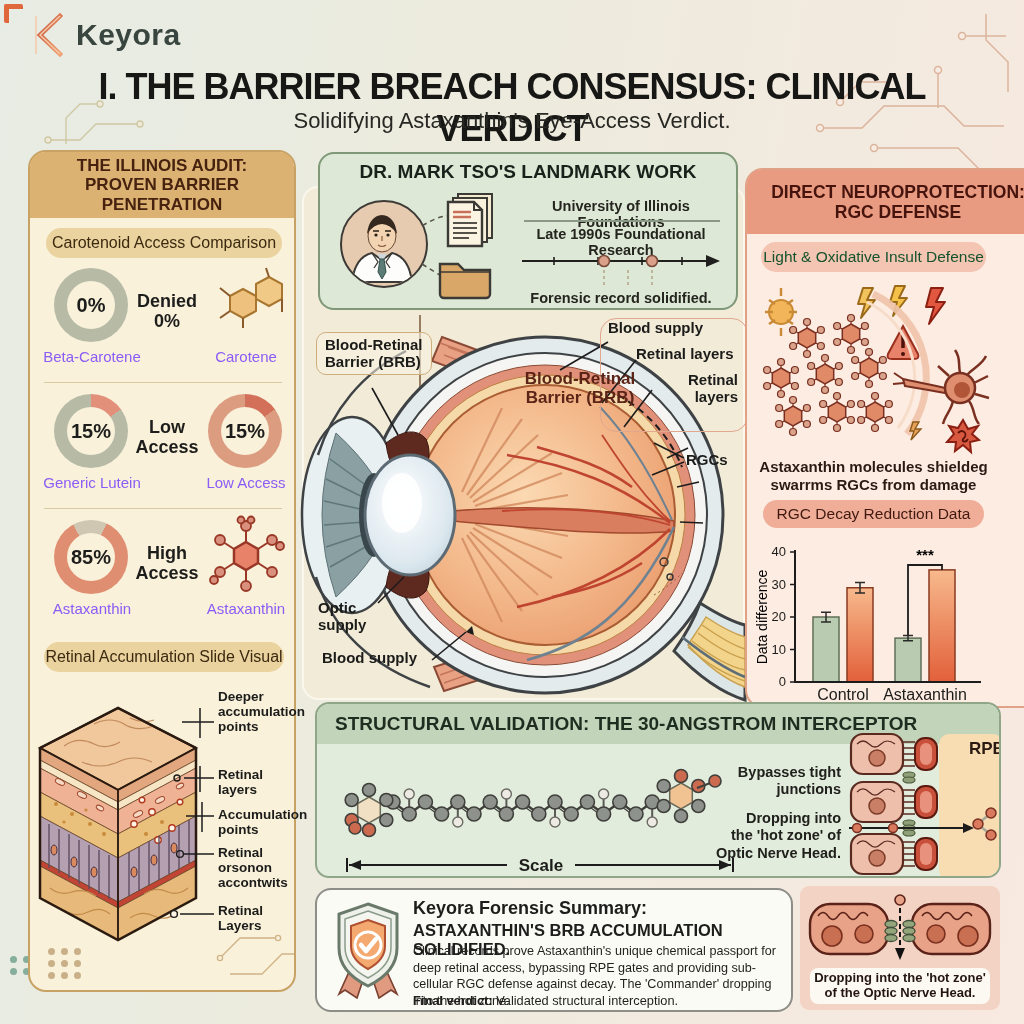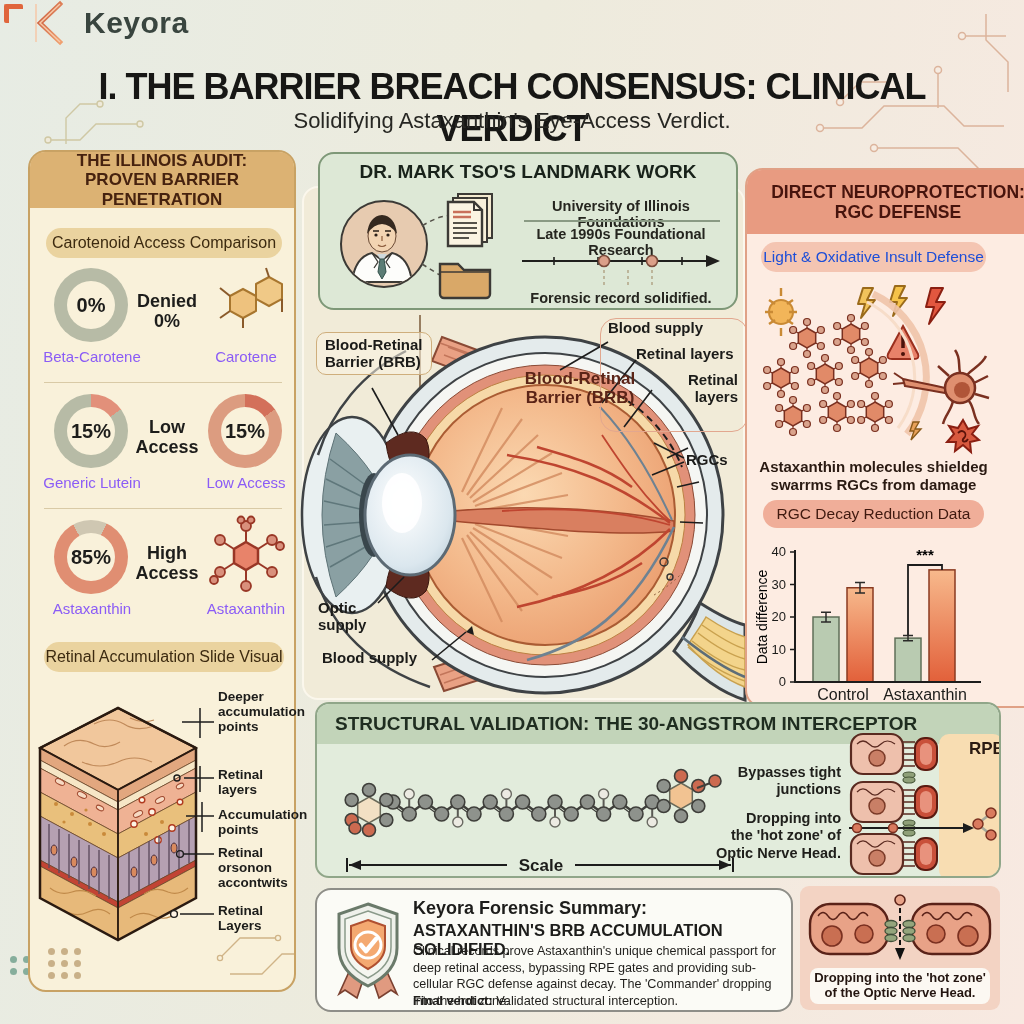--- a/index.html
+++ b/index.html
@@ -7,35 +7,35 @@
   .page{position:relative;width:1024px;height:1024px;overflow:hidden;
         background:linear-gradient(100deg,#e7ece4 0%,#edebdd 45%,#f8e9e1 100%)}
   .abs{position:absolute}
   .pre{white-space:pre-line}
   .ctr{text-align:center}
   .rt{text-align:right}
   .b{font-weight:700}
   svg{display:block;overflow:visible}
 
   
-  .logo-wrap{left:26px;top:0;display:flex;align-items:center;gap:12px}
+  .logo-wrap{left:26px;top:12px;display:flex;align-items:center;gap:4px}
   .logo-text{font-size:30px;font-weight:600;color:#39453f;letter-spacing:.5px}
   .main-title{left:60px;top:66px;width:904px;font-size:36px;font-weight:700;letter-spacing:-1px;color:#171715}
   .sub-title{left:60px;top:108px;width:904px;font-size:22px;font-weight:500;color:#272723}
 
   
   .panel{position:absolute;border-radius:18px;box-sizing:border-box}
   .hdrband{position:absolute;left:0;top:0;right:0;display:flex;align-items:center;justify-content:center;
            border-radius:15px 15px 0 0;font-weight:700;text-align:center}
   .pill{position:absolute;display:flex;align-items:center;justify-content:center;
         border-radius:15px;font-weight:400}
 
   
   .p-left{left:28px;top:150px;width:268px;height:842px;background:#f9f1da;border:2px solid #c8a264}
-  .p-left .hdrband{height:56px;background:#dcb273;color:#46220f;font-size:17px;line-height:1.15}
+  .p-left .hdrband{height:66px;background:#dcb273;color:#46220f;font-size:17px;line-height:1.15}
   .divider{position:absolute;left:14px;width:238px;height:1px;background:#d9caa6}
   .donut{position:absolute;width:74px;height:74px;border-radius:50%;display:flex;align-items:center;justify-content:center}
   .donut::before{content:"";position:absolute;inset:13px;background:#f9f1da;border-radius:50%}
   .donut span{position:relative;font-size:20px;font-weight:700;color:#1d1d1b}
   .midtxt{position:absolute;left:102px;width:70px;font-size:18px;font-weight:700;line-height:1.1}
   .rowlbl{position:absolute;width:100px;font-size:15px;color:#8b5cf6}
   .slide-wrap{position:absolute;left:4px;top:530px;width:260px;height:306px}
   .slide-lbl{position:absolute;left:184px;width:76px;font-size:13.5px;font-weight:700;line-height:1.1;color:#1c1c1a}
 
   
@@ -48,21 +48,21 @@
 
   
   .eye-lbl{position:absolute;font-size:15px;font-weight:700;color:#1b1b19;line-height:1.1}
   .brb-box{border:1.5px solid #cfae7c;border-radius:10px;padding:4px 8px;background:rgba(249,243,226,.55)}
   .brb-inner{font-size:17px;color:#5b2417;width:200px}
   .pink-outline{left:600px;top:318px;width:146px;height:112px;border:1.5px solid #e2a78f;border-radius:16px}
 
   
   .p-right{left:745px;top:168px;width:306px;height:540px;background:#fdece2;border:2px solid #e0a186}
   .p-right .hdrband{height:64px;background:#e89b81;color:#47140d;font-size:17.5px;line-height:1.15}
-  .pill-defense{left:14px;top:72px;width:225px;height:30px;background:#f4c5b2;color:#1d4ed8;font-size:15.5px}
+  .pill-defense{left:14px;top:72px;width:225px;height:30px;background:#f4c5b2;color:#14532d;font-size:15.5px}
   .rp-caption{position:absolute;left:6px;top:288px;width:241px;font-size:15px;font-weight:700;color:#2a1a12;line-height:1.2}
   .pill-chart{left:16px;top:330px;width:221px;height:28px;background:#f0ae99;color:#401a10;font-size:15.5px}
   .bar-green{fill:#b9cbb1;stroke:#5f6f58;stroke-width:1.5}
   .bar-orange{fill:url(#og);stroke:#8a3a20;stroke-width:1.5}
   .chart-txt{font-size:13px;fill:#1c1c1a}
   .chart-cat{font-size:16px;fill:#1c1c1a}
 
   
   .p-struct{left:315px;top:702px;width:686px;height:176px;background:#e2ecdc;border:2px solid #90a689;border-radius:14px;overflow:hidden}
   .p-struct .hdrband{height:40px;background:#c2d4b9;color:#1f2d20;font-size:19px;justify-content:flex-start;padding-left:18px;border-radius:12px 12px 0 0}

